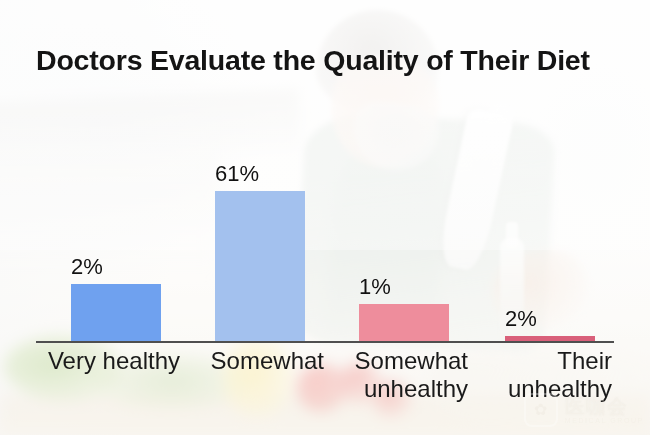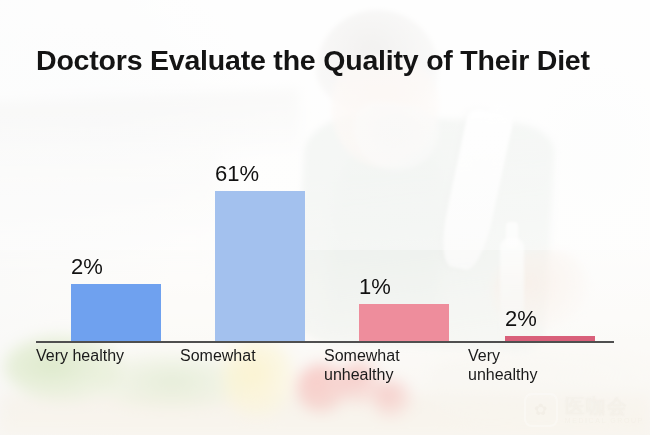--- a/index.html
+++ b/index.html
@@ -260,22 +260,22 @@
 
   .bar-value {
     position: absolute;
     font-size: 22px;
     color: #111111;
     white-space: nowrap;
   }
 
   .cat-label {
     position: absolute;
-    text-align: left;
-    font-size: 16px;
+    text-align: right;
+    font-size: 24px;
     color: #1a1a1a;
     line-height: 1.18;
     top: 347px;
   }
 
   
   .watermark {
     position: absolute;
     right: 6px;
     bottom: 8px;
@@ -369,21 +369,21 @@
           <div>Very healthy</div>
         </div>
       <div class="cat-label" id="c1" style="left: 180px; width: 144px;">
           <div>Somewhat</div>
         </div>
       <div class="cat-label" id="c2" style="left: 324px; width: 144px;">
           <div>Somewhat</div>
           <div>unhealthy</div>
         </div>
       <div class="cat-label" id="c3" style="left: 468px; width: 144px;">
-          <div>Very</div>
+          <div>Their</div>
           <div>unhealthy</div>
         </div>
 
     </div>
 
     <div class="watermark">
       <div class="wm-logo">✿</div>
       <div class="wm-text">
         <span class="wm-cn">医咖会</span>
         <span class="wm-en">MEDICAL GROUP</span>

